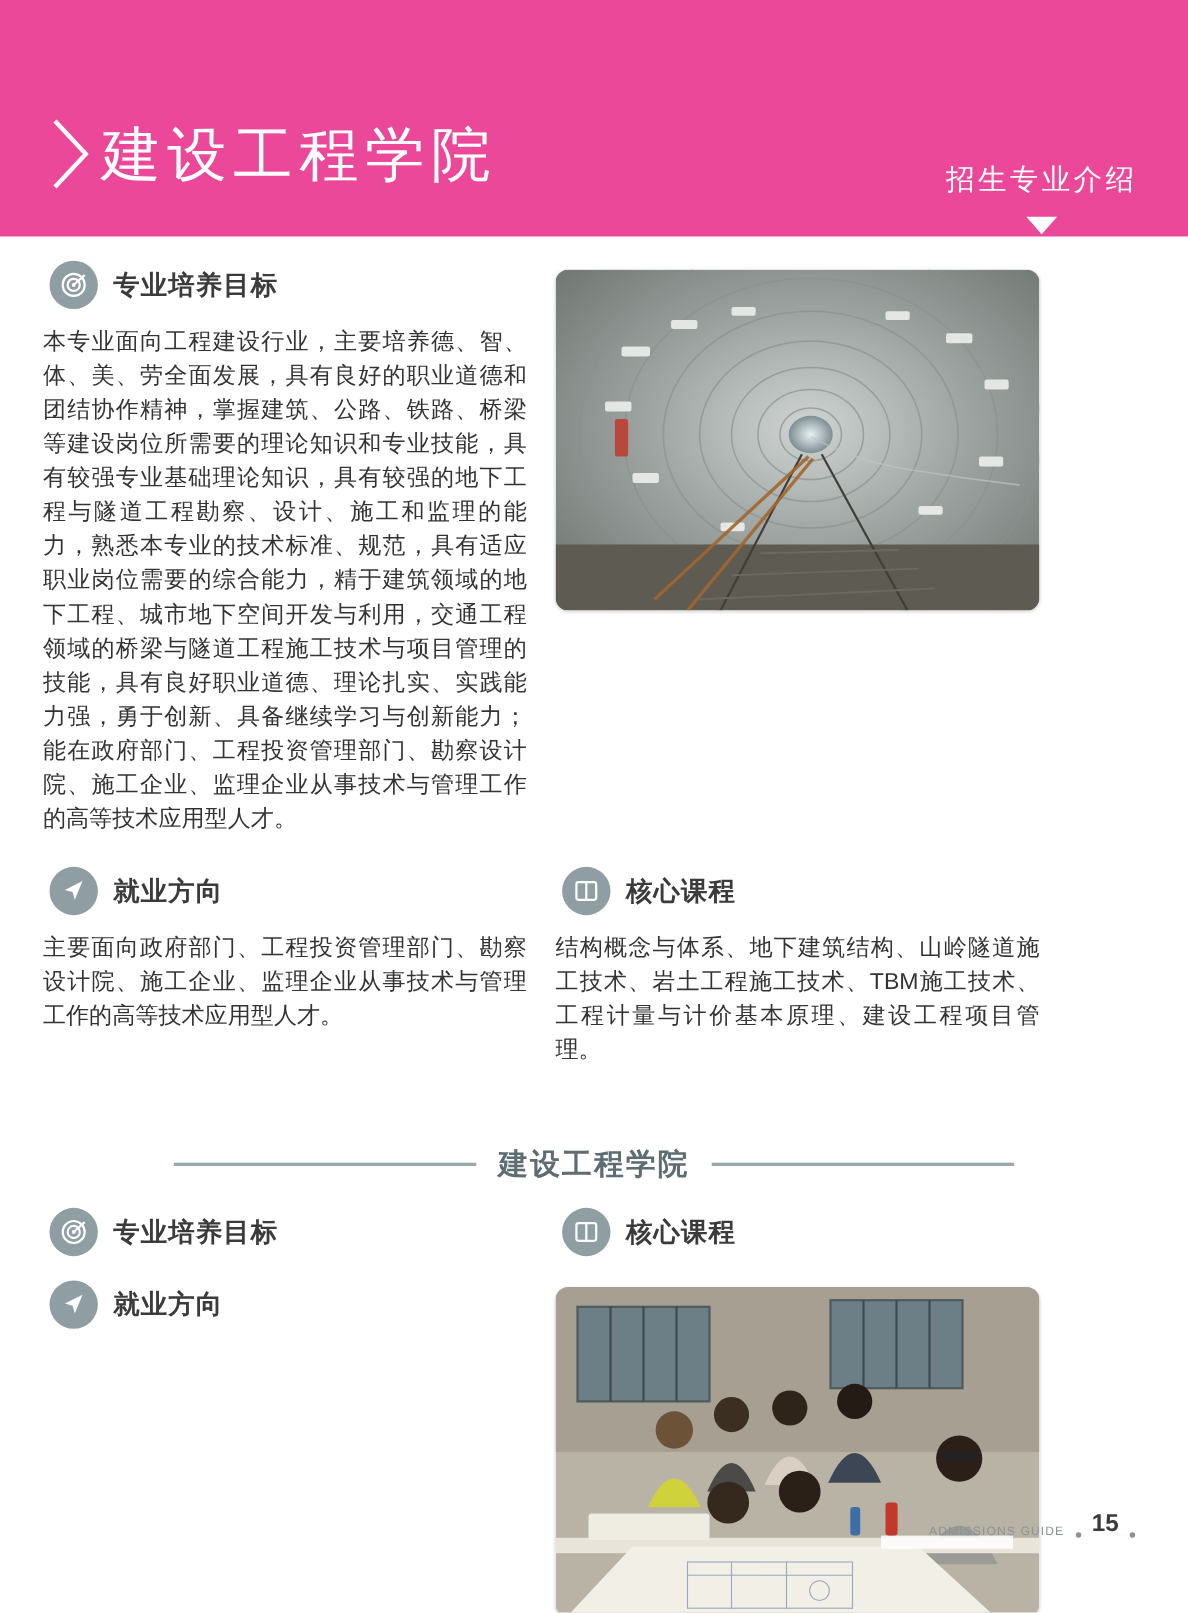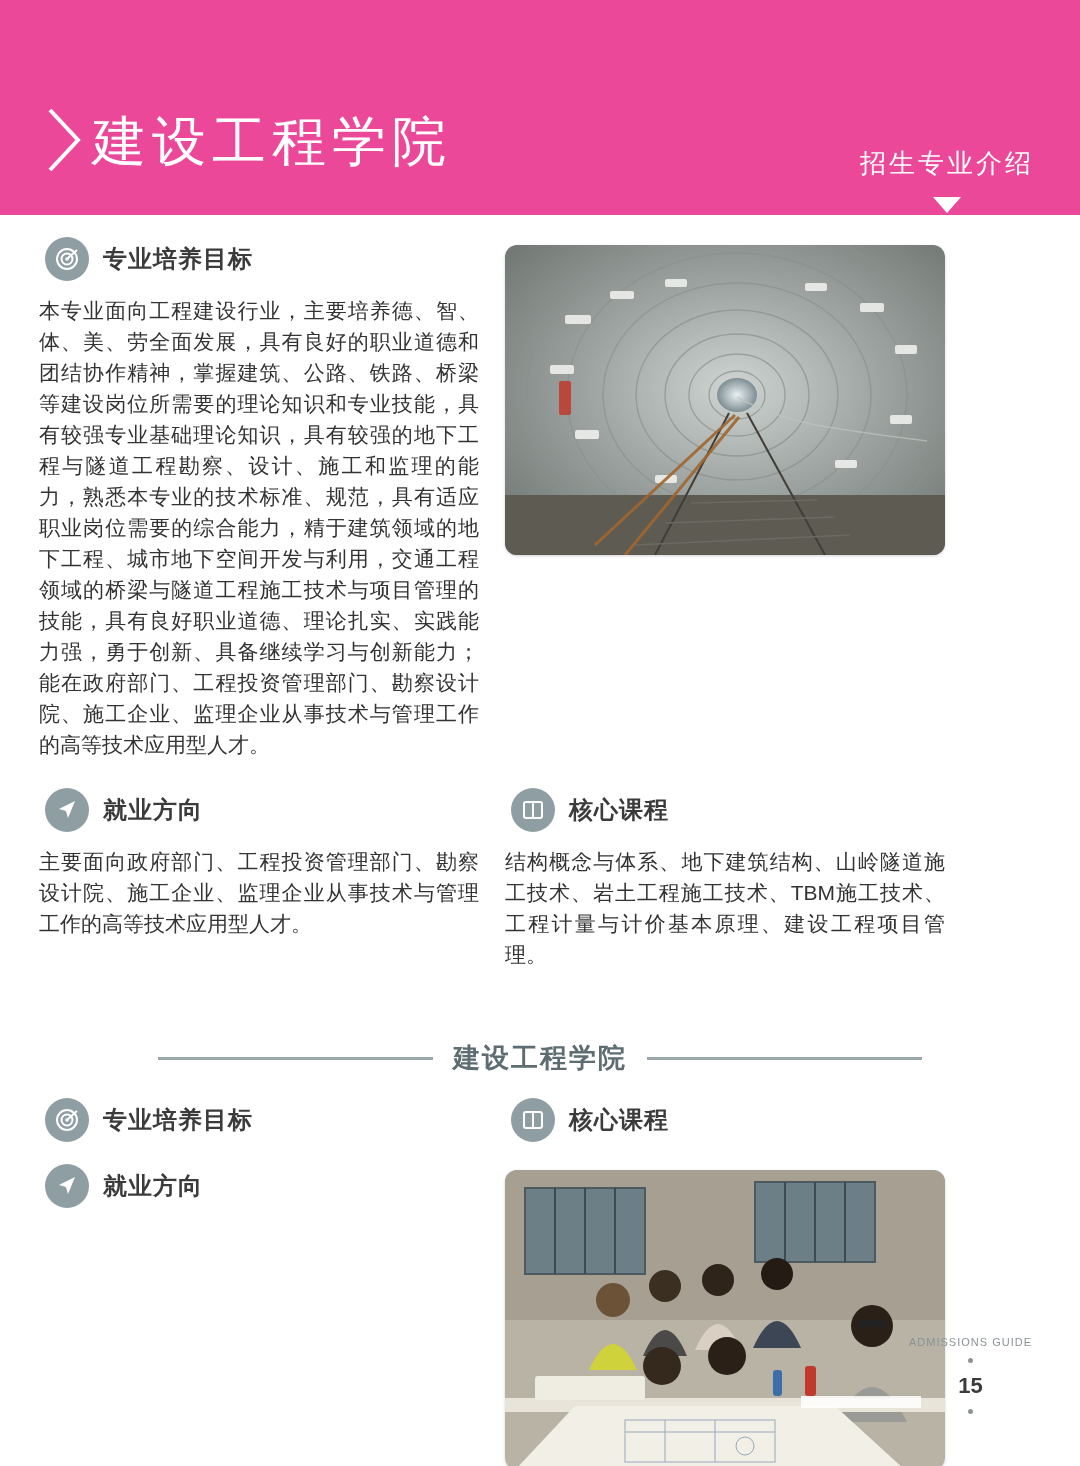--- a/index.html
+++ b/index.html
@@ -80,22 +80,22 @@
     text-align:justify;text-justify:inter-ideograph;
     margin:0 0 6px 0;
   }
   .photo{
     border-radius:12px;overflow:hidden;width:100%;
     box-shadow:0 1px 3px rgba(0,0,0,.18);
   }
   .photo svg{display:block;width:100%;height:100%;}
   
   .footer{
-    position:absolute;right:48px;bottom:52px;
-    display:flex;align-items:center;gap:10px;flex-direction:column;
+    position:absolute;right:48px;bottom:68px;
+    display:flex;align-items:flex-end;gap:10px;
   }
   .footer .fl{
     font-size:11px;letter-spacing:1px;color:#8b9396;
   }
   .dot{width:5px;height:5px;border-radius:50%;background:#8b9396;}
   .footer .pnum{font-size:22px;font-weight:bold;color:#3b3b3b;}
   .spacer-lg{height:34px;}
 </style>
 </head>
 <body>

